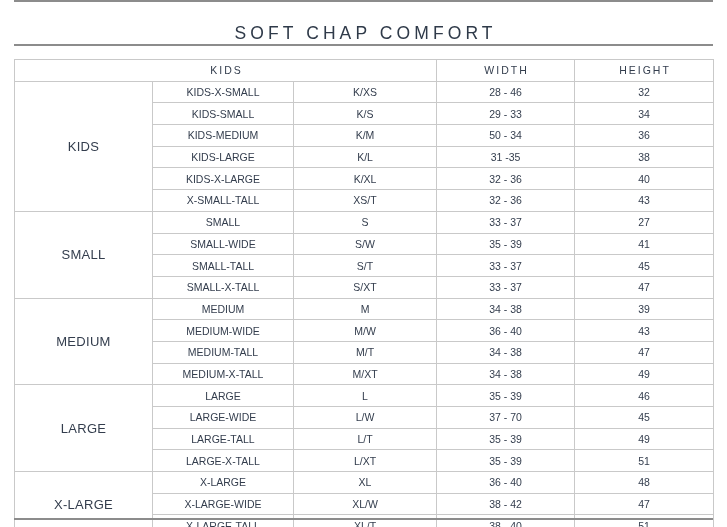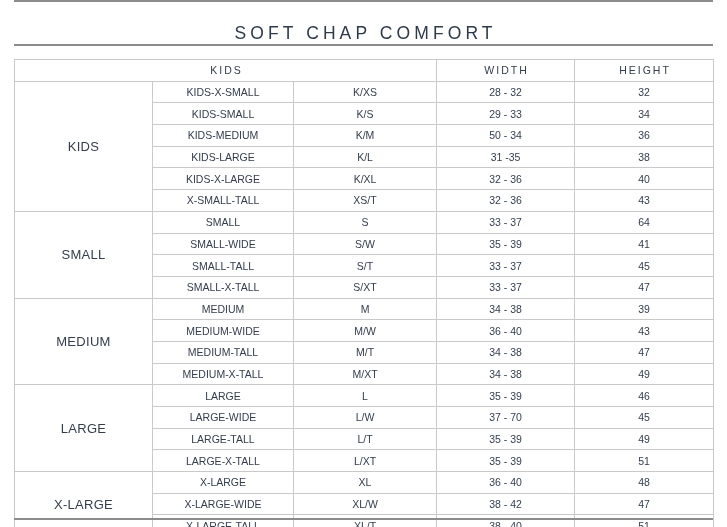--- a/index.html
+++ b/index.html
@@ -132,21 +132,21 @@
           <th class="hdr" colspan="3">KIDS</th>
           <th class="hdr">WIDTH</th>
           <th class="hdr">HEIGHT</th>
         </tr>
       </thead>
       <tbody id="table-body">
           <tr class="group-start">
             <td class="group-cell" rowspan="6">KIDS</td>
             <td>KIDS-X-SMALL</td>
             <td>K/XS</td>
-            <td>28 - 32</td>
+            <td>28 - 46</td>
             <td>32</td>
           </tr>
           <tr>
             <td>KIDS-SMALL</td>
             <td>K/S</td>
             <td>29 - 33</td>
             <td>34</td>
           </tr>
           <tr>
             <td>KIDS-MEDIUM</td>
@@ -170,21 +170,21 @@
             <td>X-SMALL-TALL</td>
             <td>XS/T</td>
             <td>32 - 36</td>
             <td>43</td>
           </tr>
           <tr class="group-start">
             <td class="group-cell" rowspan="4">SMALL</td>
             <td>SMALL</td>
             <td>S</td>
             <td>33 - 37</td>
-            <td>64</td>
+            <td>27</td>
           </tr>
           <tr>
             <td>SMALL-WIDE</td>
             <td>S/W</td>
             <td>35 - 39</td>
             <td>41</td>
           </tr>
           <tr>
             <td>SMALL-TALL</td>
             <td>S/T</td>

